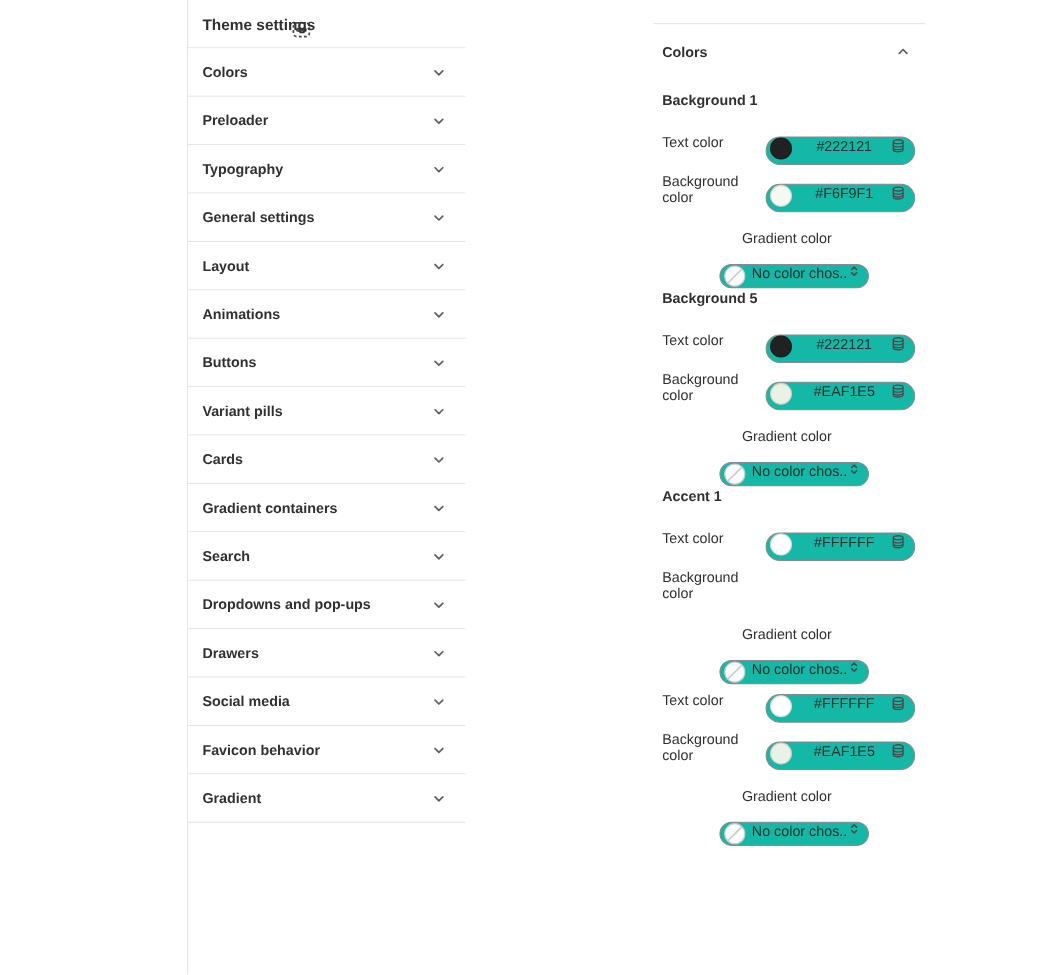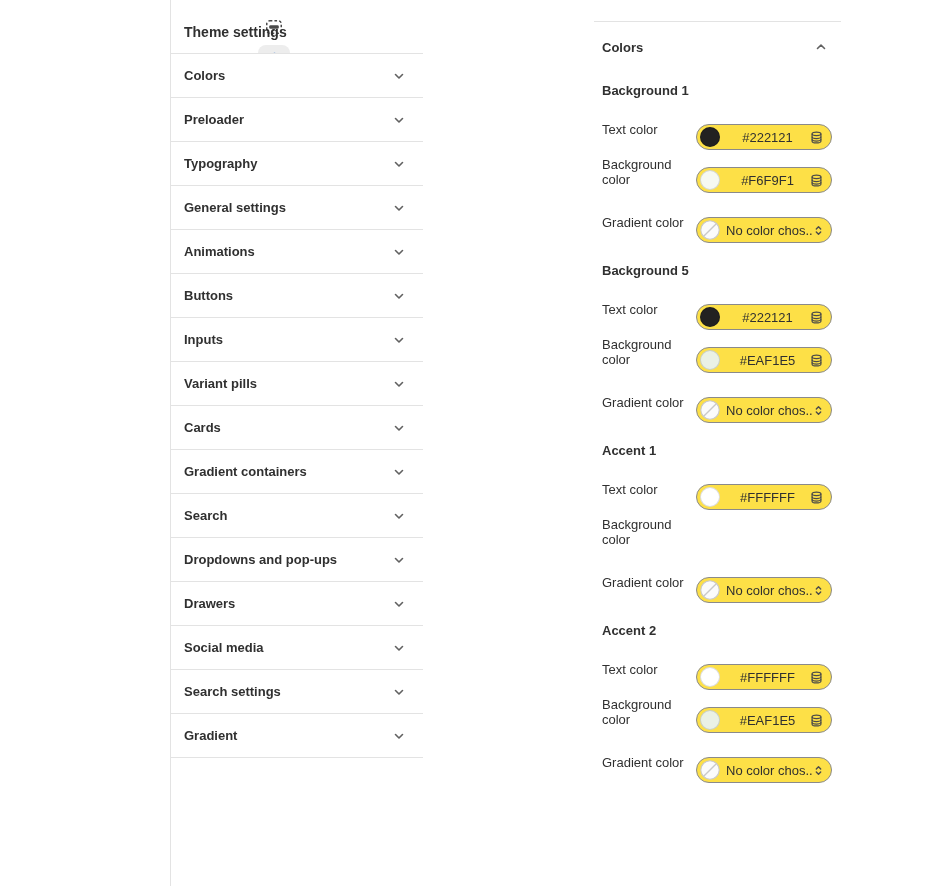--- a/index.html
+++ b/index.html
@@ -20,41 +20,41 @@
   .icon-rail{position:absolute;left:125px;top:0;width:46px;height:886px;}
   .rail-btn{position:absolute;display:flex;align-items:center;justify-content:center;
     border:none;background:transparent;padding:0;cursor:pointer;border-radius:8px;}
   .rail-btn.sections{left:135px;top:7px;width:28px;height:28px;}
   .rail-btn.settings{left:133px;top:45px;width:32px;height:32px;background:#ededed;}
   .rail-btn.apps{left:135px;top:86px;width:28px;height:28px;}
 
   .v-divider{position:absolute;left:170px;top:0;width:1px;height:886px;background:var(--divider);}
 
   
-  .settings-panel{position:absolute;left:171px;top:10px;width:252px;}
+  .settings-panel{position:absolute;left:171px;top:0;width:252px;}
   .panel-title{height:44px;display:flex;align-items:center;padding:0 17px 0 13px;
     border-bottom:1px solid var(--divider);font-size:14px;font-weight:700;}
   .settings-row{height:44px;display:flex;align-items:center;justify-content:space-between;
     padding:0 17px 0 13px;border-bottom:1px solid var(--divider);cursor:pointer;background:#fff;}
   .settings-row .row-label{font-size:13px;font-weight:600;}
 
   
   .inspector{position:absolute;left:594px;top:0;width:247px;}
   .top-divider{height:22px;border-bottom:1px solid var(--divider);}
   .inspector-header{height:50px;display:flex;align-items:center;justify-content:space-between;
     padding:0 13px 0 8px;cursor:pointer;}
   .inspector-header .hdr-label{font-size:13px;font-weight:600;}
   .sections{padding:11px 0 0 0;}
   .section{margin:0 0 28px 0;}
   .section-heading{margin:0 0 0 8px;font-size:13px;font-weight:600;line-height:16px;}
   .field-row{display:flex;align-items:center;margin:17px 0 0 0;padding-left:8px;height:26px;}
-  .field-row.gradient{margin-top:24px;}
+  .field-row.gradient{margin-top:24px;flex-direction:column;}
   .field-label{width:94px;font-size:13px;line-height:15px;font-weight:400;color:var(--text);}
   .control{width:136px;height:26px;border:1px solid var(--ctl-border);border-radius:13px;
-    background:#fde047;display:flex;align-items:center;padding:0 7px 0 3px;cursor:pointer;margin-top:16px;}
+    background:#14b8a6;display:flex;align-items:flex-start;padding:0 7px 0 3px;cursor:pointer;margin-top:16px;}
   .swatch{width:20px;height:20px;border-radius:50%;flex:0 0 auto;
     box-shadow:inset 0 0 0 1px rgba(0,0,0,.14);}
   .hex,.select-value{flex:1;min-width:0;margin-left:6px;font-size:13px;color:var(--text);
     white-space:nowrap;overflow:hidden;}
   .ctl-icon{flex:0 0 auto;display:flex;align-items:center;}
 
   svg{display:block;}
 </style>
 </head>
 <body>
@@ -133,47 +133,47 @@
 
   <div class="settings-row">
     <span class="row-label">General settings</span>
     <span>
       <svg viewBox="0 0 14 14" width="14" height="14">
         <path d="M3.5 5.5 7 9l3.5-3.5" stroke="#616161" stroke-width="1.6" fill="none" stroke-linecap="round" stroke-linejoin="round"></path>
       </svg>
     </span>
   </div>
 
+  <div class="settings-row">
+    <span class="row-label">Layout</span>
+    <span>
+      <svg viewBox="0 0 14 14" width="14" height="14">
+        <path d="M3.5 5.5 7 9l3.5-3.5" stroke="#616161" stroke-width="1.6" fill="none" stroke-linecap="round" stroke-linejoin="round"></path>
+      </svg>
+    </span>
+  </div>
 
   <div class="settings-row">
     <span class="row-label">Animations</span>
     <span>
       <svg viewBox="0 0 14 14" width="14" height="14">
         <path d="M3.5 5.5 7 9l3.5-3.5" stroke="#616161" stroke-width="1.6" fill="none" stroke-linecap="round" stroke-linejoin="round"></path>
       </svg>
     </span>
   </div>
 
   <div class="settings-row">
     <span class="row-label">Buttons</span>
     <span>
       <svg viewBox="0 0 14 14" width="14" height="14">
         <path d="M3.5 5.5 7 9l3.5-3.5" stroke="#616161" stroke-width="1.6" fill="none" stroke-linecap="round" stroke-linejoin="round"></path>
       </svg>
     </span>
   </div>
 
-  <div class="settings-row">
-    <span class="row-label">Inputs</span>
-    <span>
-      <svg viewBox="0 0 14 14" width="14" height="14">
-        <path d="M3.5 5.5 7 9l3.5-3.5" stroke="#616161" stroke-width="1.6" fill="none" stroke-linecap="round" stroke-linejoin="round"></path>
-      </svg>
-    </span>
-  </div>
 
   <div class="settings-row">
     <span class="row-label">Variant pills</span>
     <span>
       <svg viewBox="0 0 14 14" width="14" height="14">
         <path d="M3.5 5.5 7 9l3.5-3.5" stroke="#616161" stroke-width="1.6" fill="none" stroke-linecap="round" stroke-linejoin="round"></path>
       </svg>
     </span>
   </div>
 
@@ -227,21 +227,21 @@
   <div class="settings-row">
     <span class="row-label">Social media</span>
     <span>
       <svg viewBox="0 0 14 14" width="14" height="14">
         <path d="M3.5 5.5 7 9l3.5-3.5" stroke="#616161" stroke-width="1.6" fill="none" stroke-linecap="round" stroke-linejoin="round"></path>
       </svg>
     </span>
   </div>
 
   <div class="settings-row">
-    <span class="row-label">Search settings</span>
+    <span class="row-label">Favicon behavior</span>
     <span>
       <svg viewBox="0 0 14 14" width="14" height="14">
         <path d="M3.5 5.5 7 9l3.5-3.5" stroke="#616161" stroke-width="1.6" fill="none" stroke-linecap="round" stroke-linejoin="round"></path>
       </svg>
     </span>
   </div>
 
   <div class="settings-row">
     <span class="row-label">Gradient</span>
     <span>
@@ -408,21 +408,20 @@
       <span class="ctl-icon">
         <svg viewBox="0 0 12 12" width="11" height="11" fill="none" stroke="#4a4a4a" stroke-width="1.5" stroke-linecap="round" stroke-linejoin="round">
           <path d="M3.6 4.3 6 1.9l2.4 2.4M3.6 7.7 6 10.1 8.4 7.7"></path>
         </svg>
       </span>
     </button>
   </div>
 </div>
 
   <div class="section">
-    <h3 class="section-heading">Accent 2</h3>
 
   <div class="field-row">
     <span class="field-label">Text color</span>
     <button class="control">
       <span class="swatch" style="background: rgb(255, 255, 255);"></span>
       <span class="hex">#FFFFFF</span>
       <span class="ctl-icon">
         <svg viewBox="0 0 16 16" width="15" height="15" fill="none" stroke="#4a4a4a" stroke-width="1.3">
           <ellipse cx="8" cy="4.1" rx="4.7" ry="1.9"></ellipse>
           <path d="M3.3 4.1v7.8c0 1.05 2.1 1.9 4.7 1.9s4.7-.85 4.7-1.9V4.1"></path>

